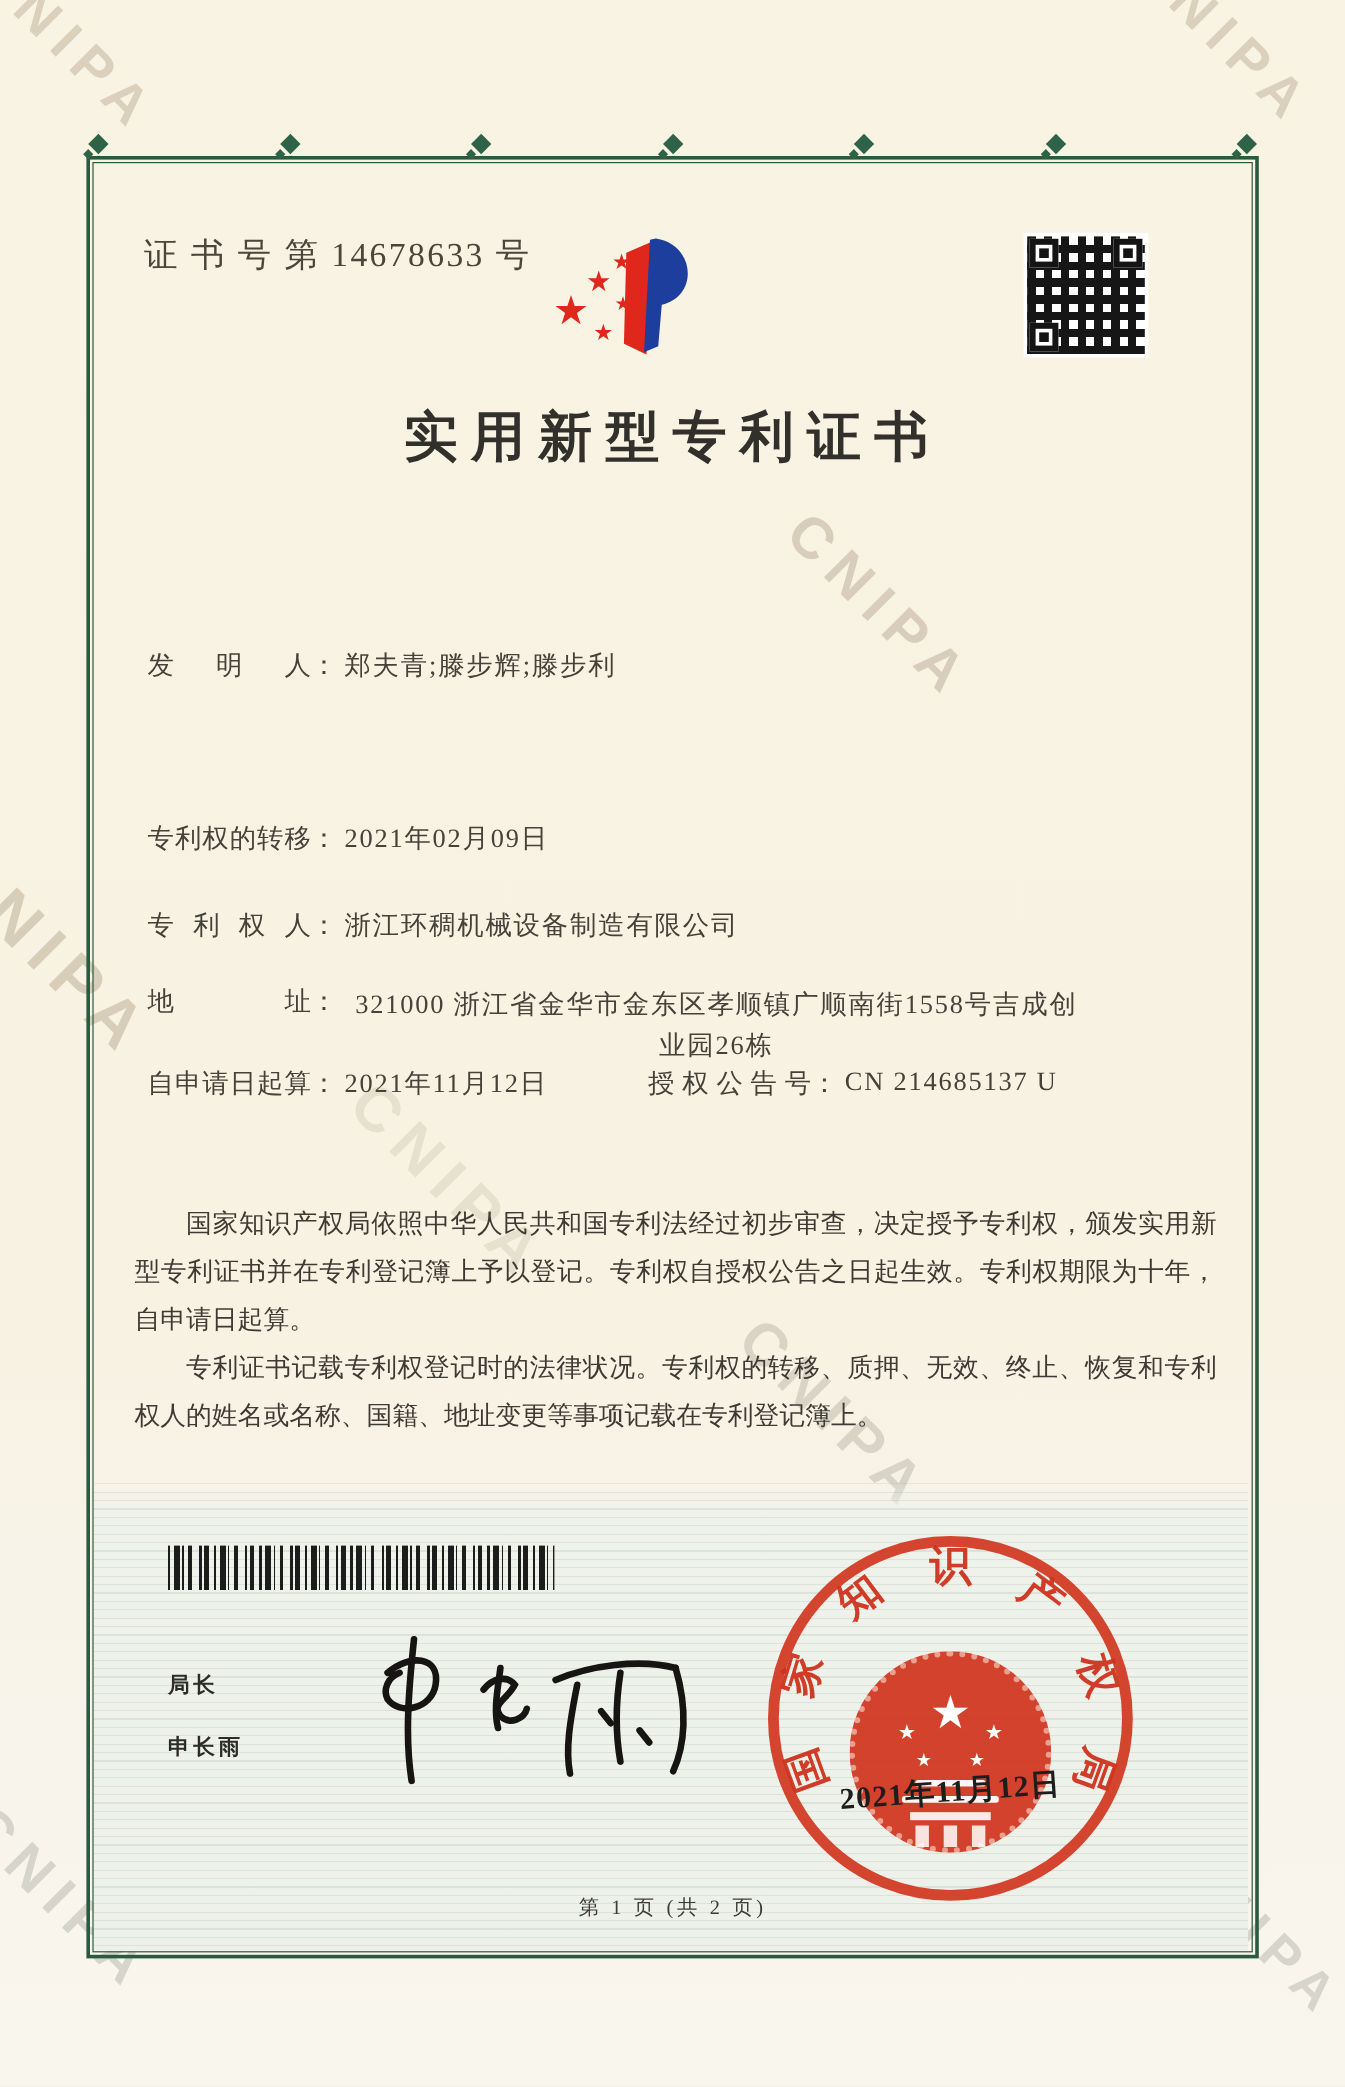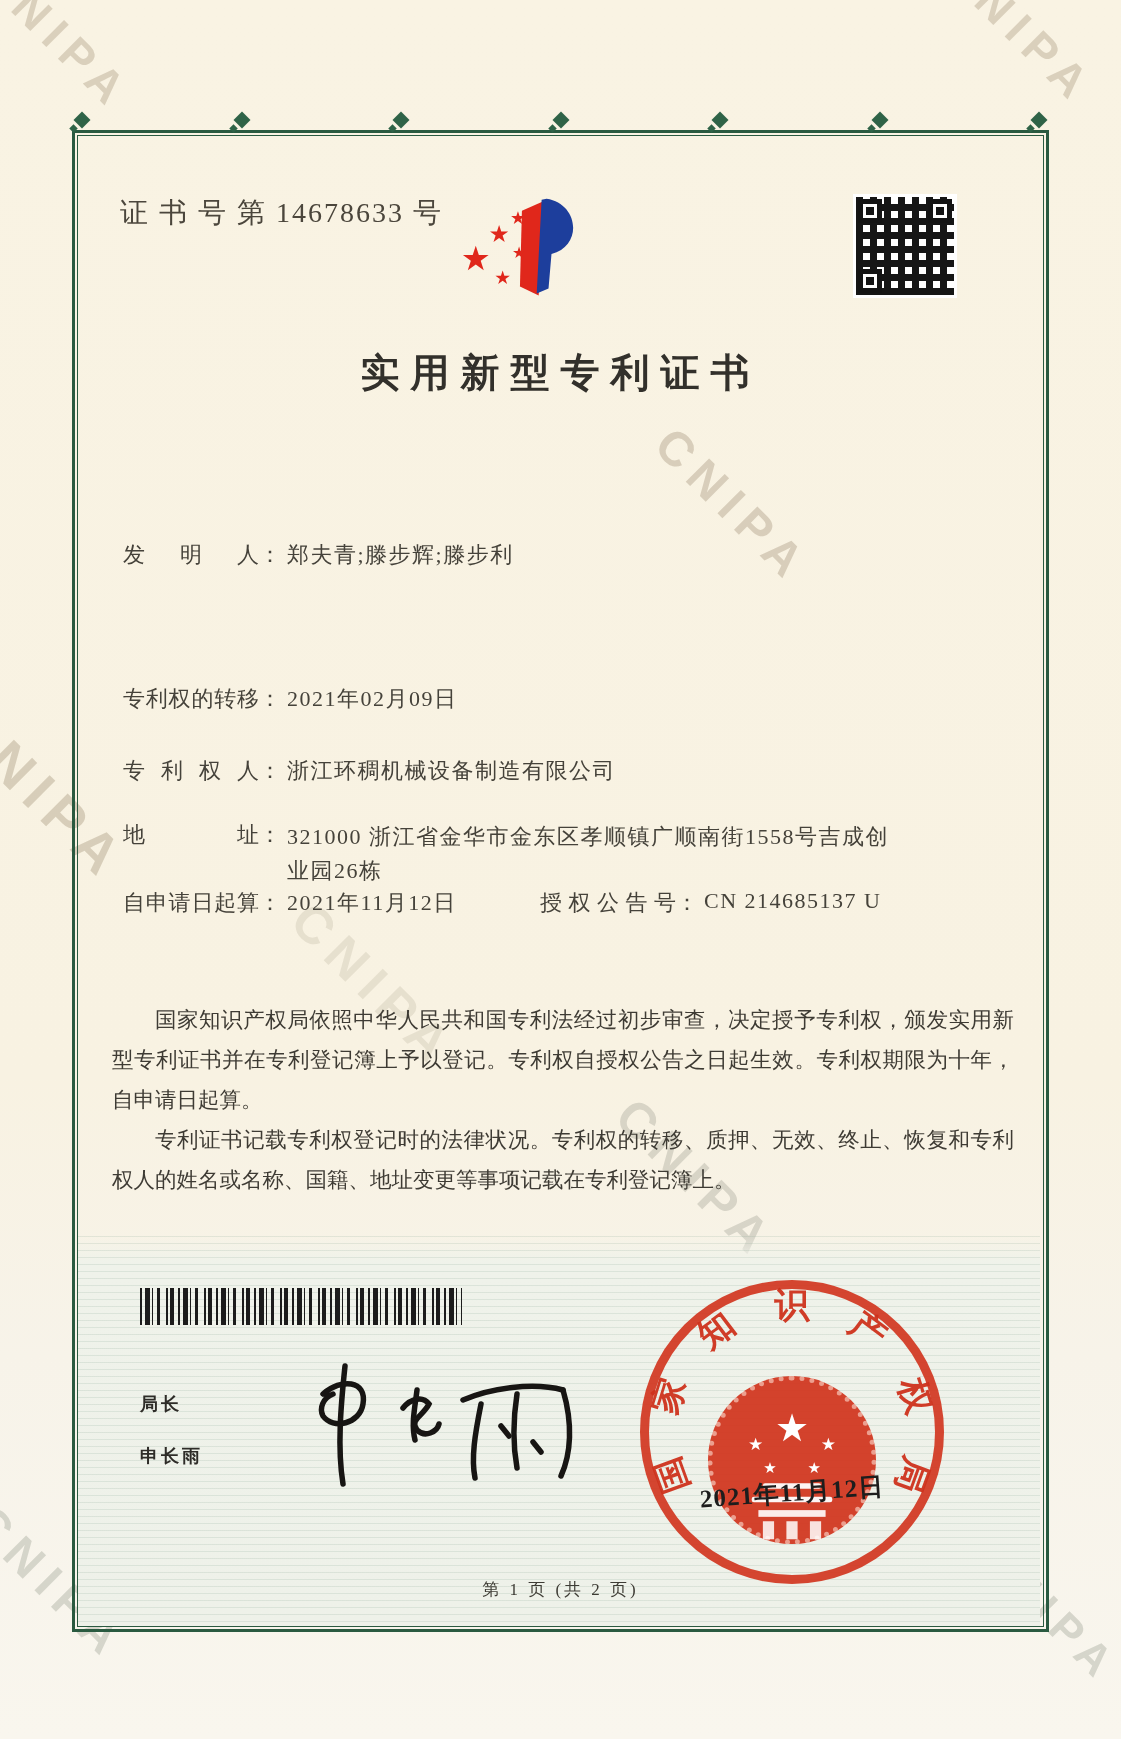--- a/index.html
+++ b/index.html
@@ -63,33 +63,33 @@
     background-image:
       repeating-linear-gradient(0deg,#161616 0 7px,rgba(0,0,0,0) 7px 14px),
       repeating-linear-gradient(90deg,#161616 0 7px,#fff 7px 14px);
   }
   .fp { position:absolute; width:24px; height:24px; border:5px solid #141414; background:#fff; box-sizing:border-box; }
   .fp::after { content:""; position:absolute; left:3px; top:3px; width:8px; height:8px; background:#141414; }
   .fp-tl{ left:2px; top:2px; } .fp-tr{ right:2px; top:2px; } .fp-bl{ left:2px; bottom:2px; }
 
   .title {
     position:absolute; left:0; right:0; top:334px; text-align:center; z-index:3;
-    font-size:39px; font-weight:bold; letter-spacing:11px; color:#32302b;margin-top:12px;
+    font-size:45px; font-weight:bold; letter-spacing:11px; color:#32302b;
   }
 
   .frow { position:absolute; left:123px; font-size:22px; color:#45423a; z-index:3; white-space:nowrap; }
   .flabel {
     display:inline-block; width:136px; text-align:justify; text-align-last:justify;
     vertical-align:top; color:#45423a;
   }
   .fcolon { display:inline-block; margin:0 6px 0 0; vertical-align:top; }
   .fvalue { letter-spacing:1.5px; vertical-align:top; }
   .r1{top:468px;} .r2{top:540px;} .r3{top:612px;} .r4{top:684px;} .r5{top:756px;}
   .r6{top:820px;} .r7{top:888px;}
-  .r6 .fvalue { display:inline-block; white-space:normal; width:620px; line-height:1.55; }
+  .r6 .fvalue { display:inline-block; white-space:normal; width:620px; line-height:1.55;text-align:center; }
   .pair2 { position:absolute; left:417px; top:0; white-space:nowrap; }
   .r7 { width:900px; }
 
   .paras {
     position:absolute; left:112px; top:1000px; width:902px; z-index:3;
     font-size:21.5px; line-height:40px; text-align:justify; color:#3e3b34;
   }
   .paras p { margin:0; text-indent:2em; }
 
   .barcode {

